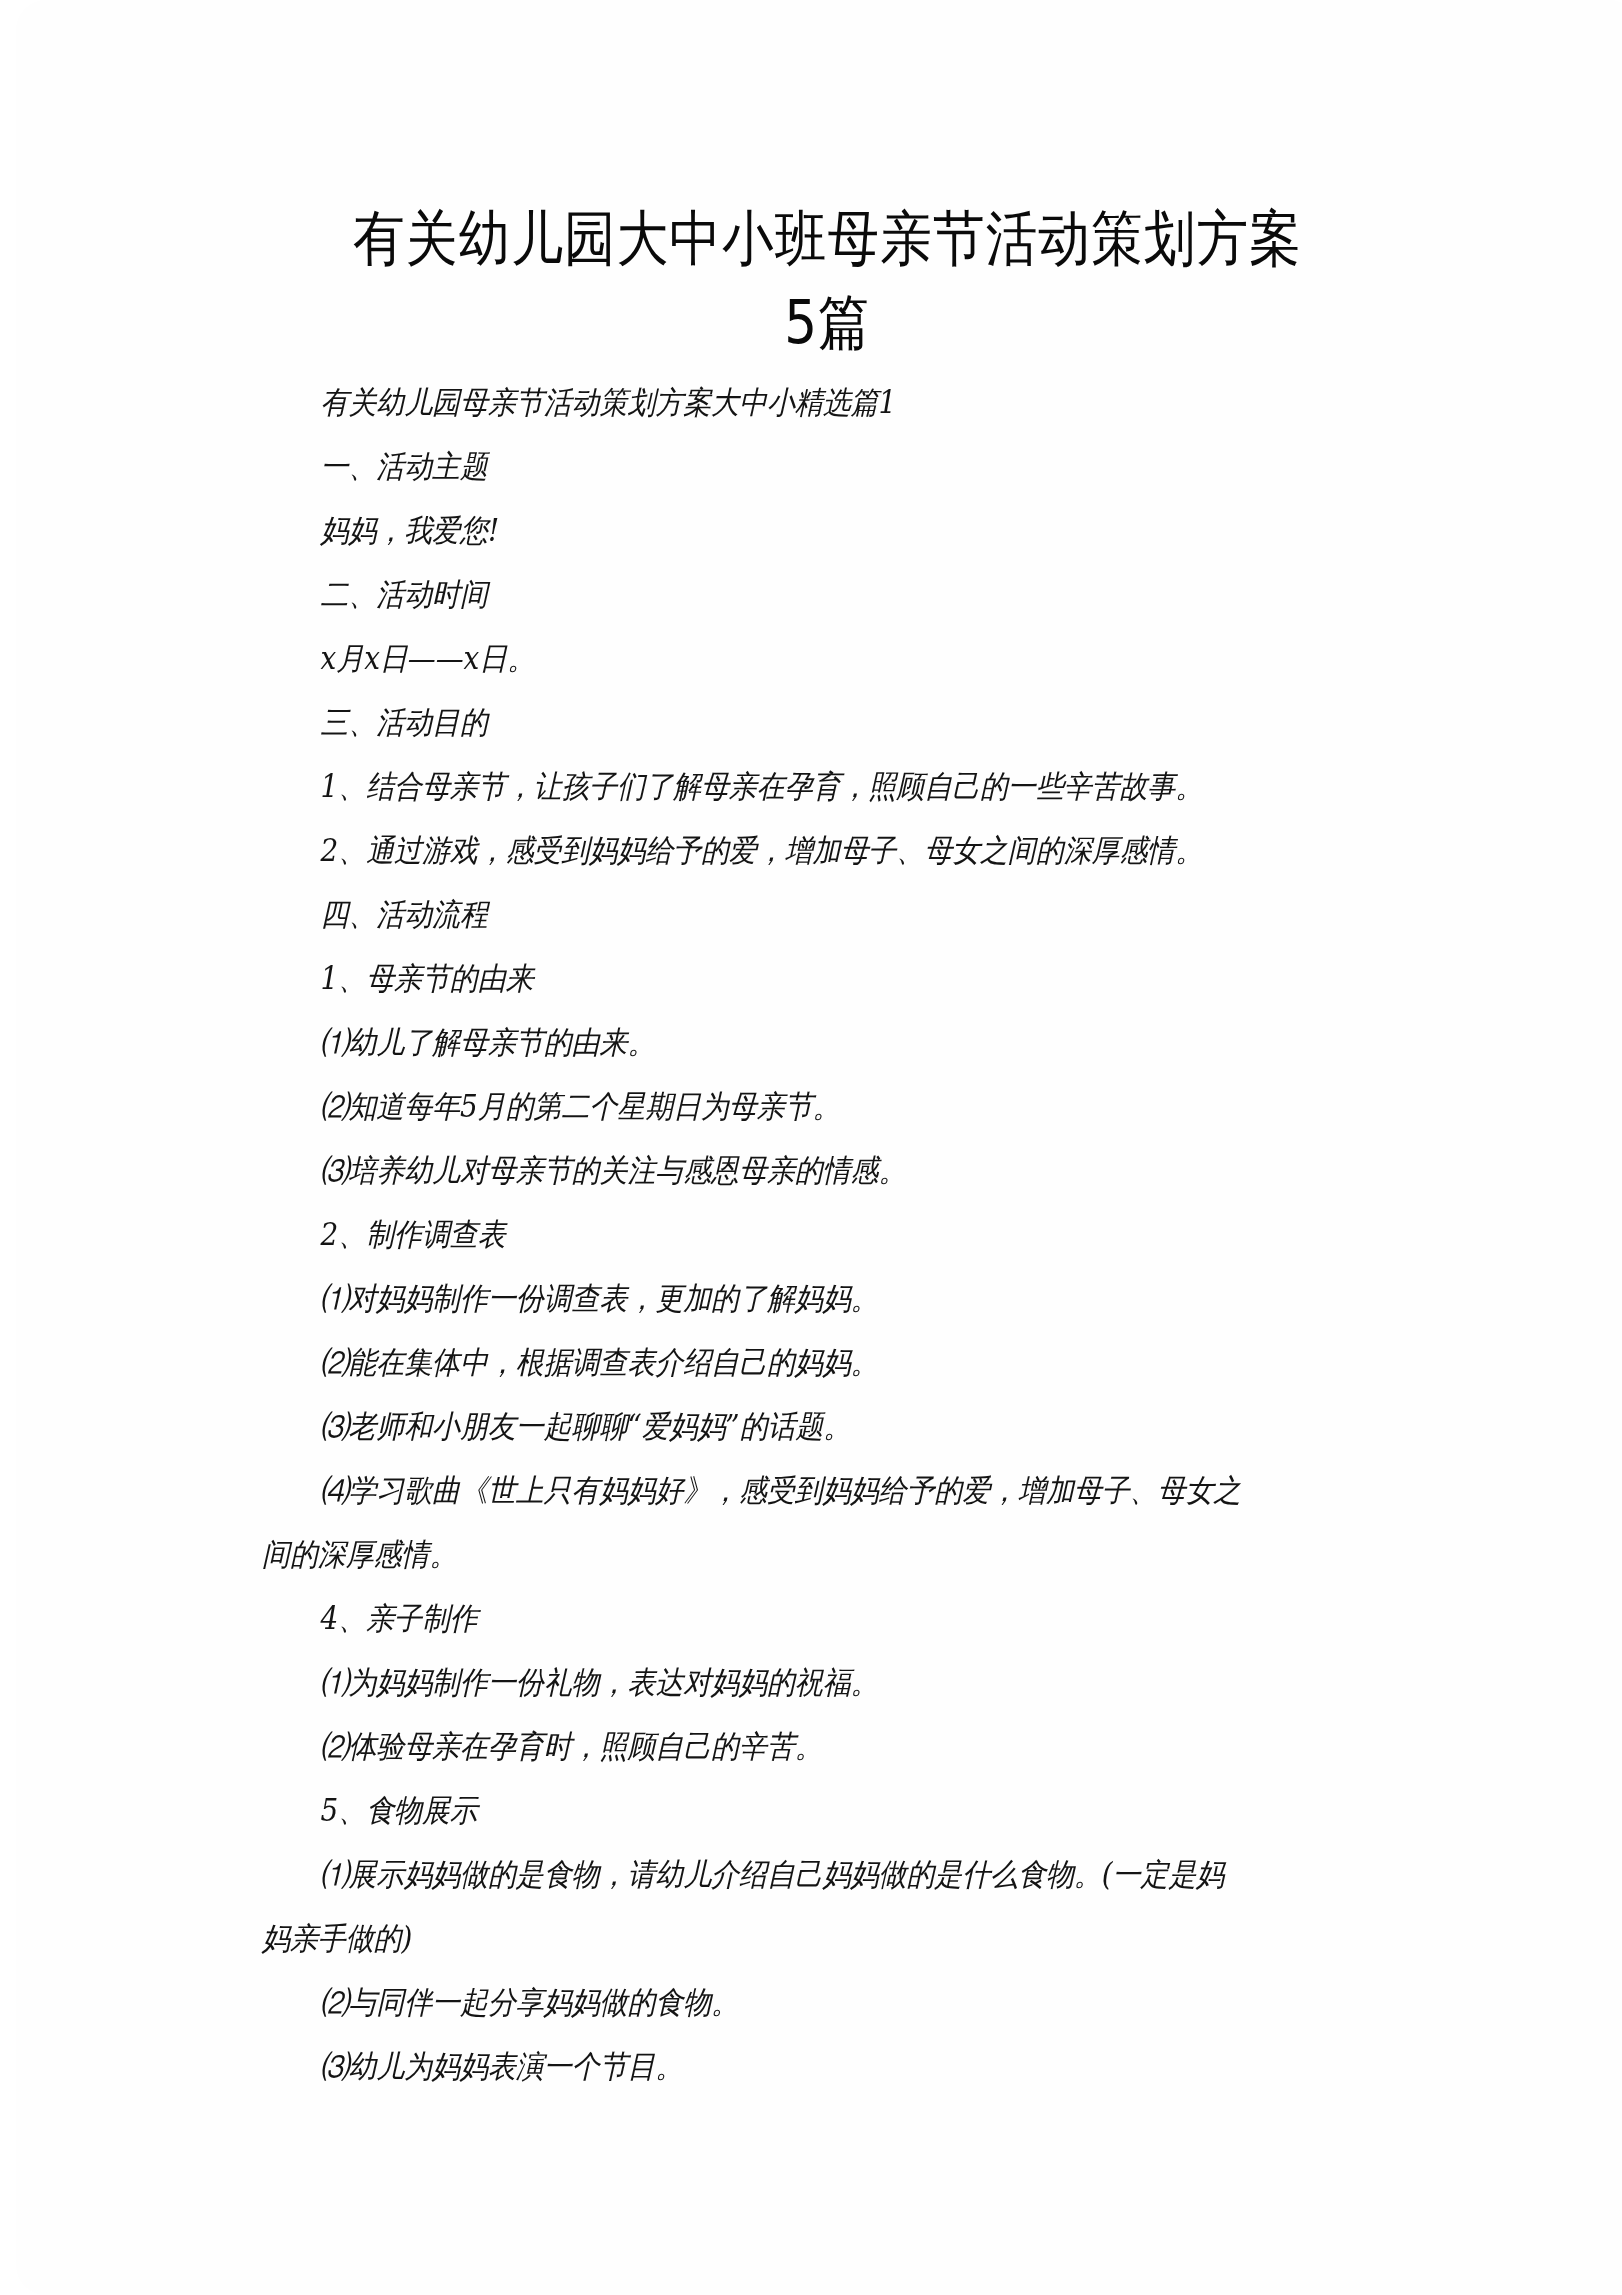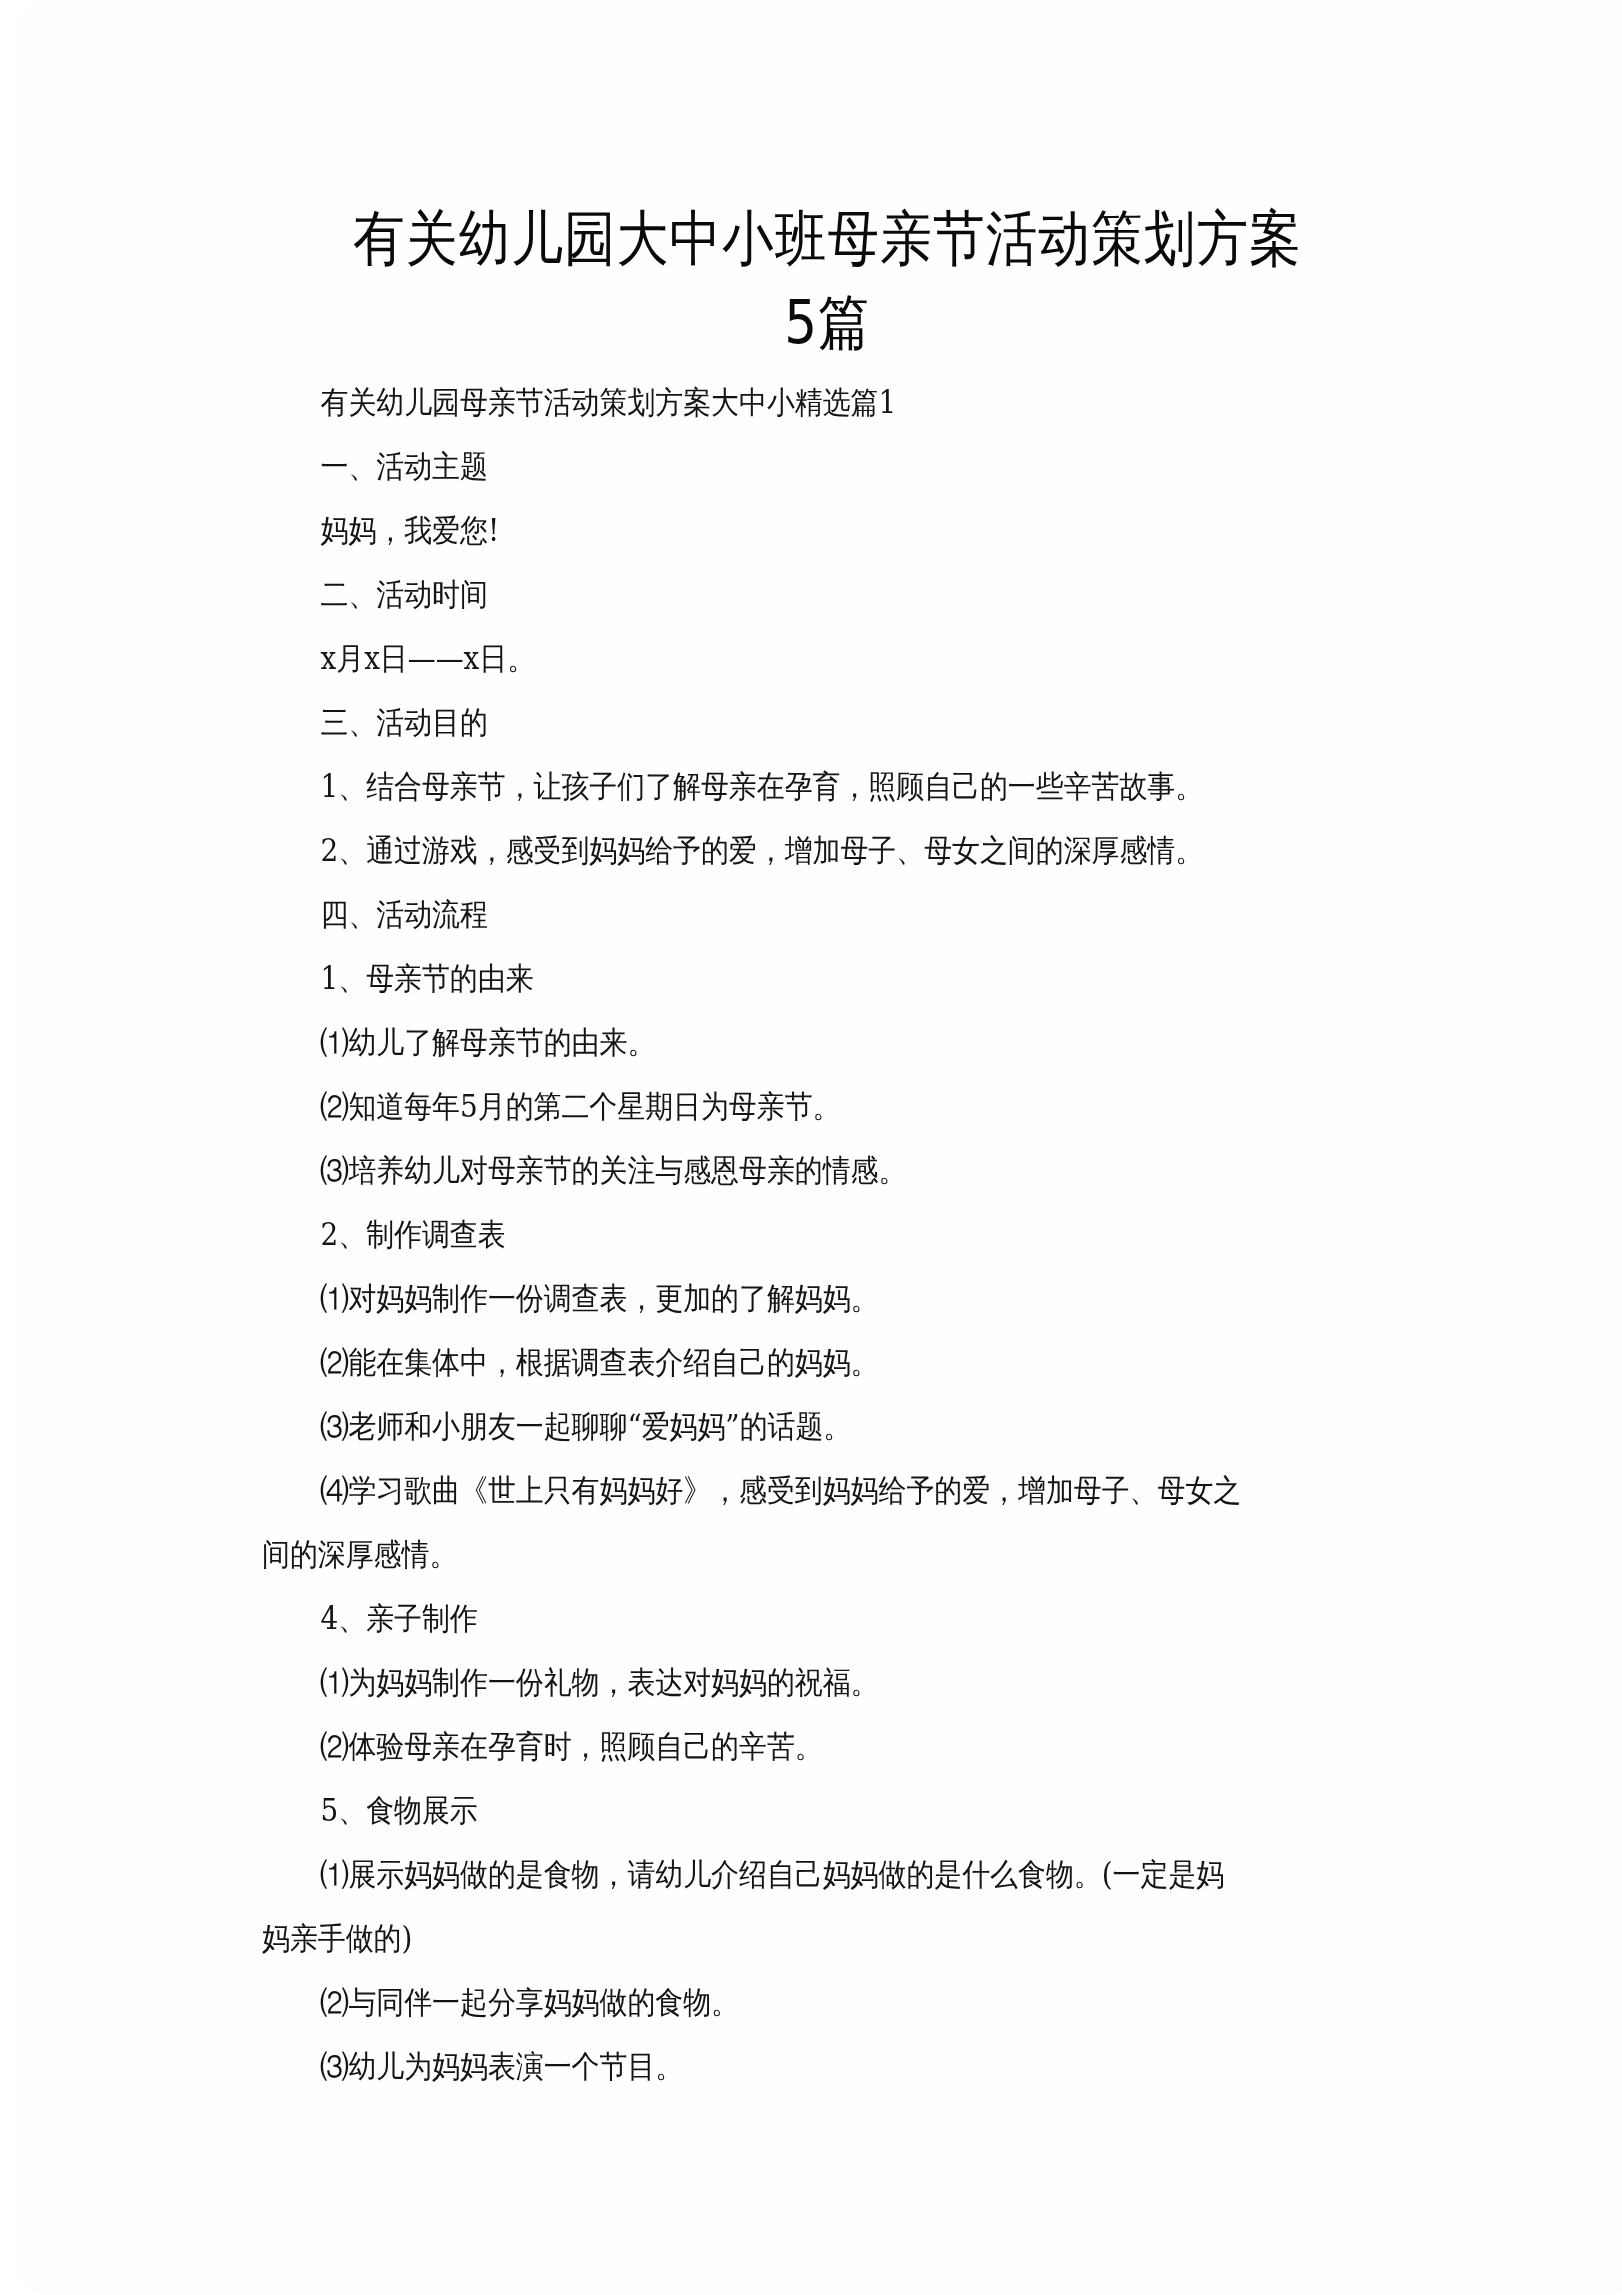--- a/index.html
+++ b/index.html
@@ -12,21 +12,21 @@
   }
   .title {
     position: absolute; left: 246px; width: 1131px; text-align: center;
     font-family: "DejaVu Sans", "Liberation Sans", sans-serif;
     font-size: 60px; line-height: 84px; color: #0a0a0a; letter-spacing: 1.3px;
     transform: scaleX(0.86); transform-origin: center top;
   }
   .title.l1 { top: 196px; }
   .title.l2 { top: 280px; }
   .body {
-    position: absolute; left: 246px; top: 370px; width: 1131px;
+    position: absolute; left: 246px; top: 370px; width: 1131px; font-style: italic;
   }
   .p {
     font-size: 31px; line-height: 64px; height: 64px; margin: 0;
     white-space: nowrap; color: #141414;
     padding-left: 65px;
     transform: scaleX(0.9); transform-origin: left center;
   }
   .p.cont { padding-left: 0; }
 </style>
 </head>

